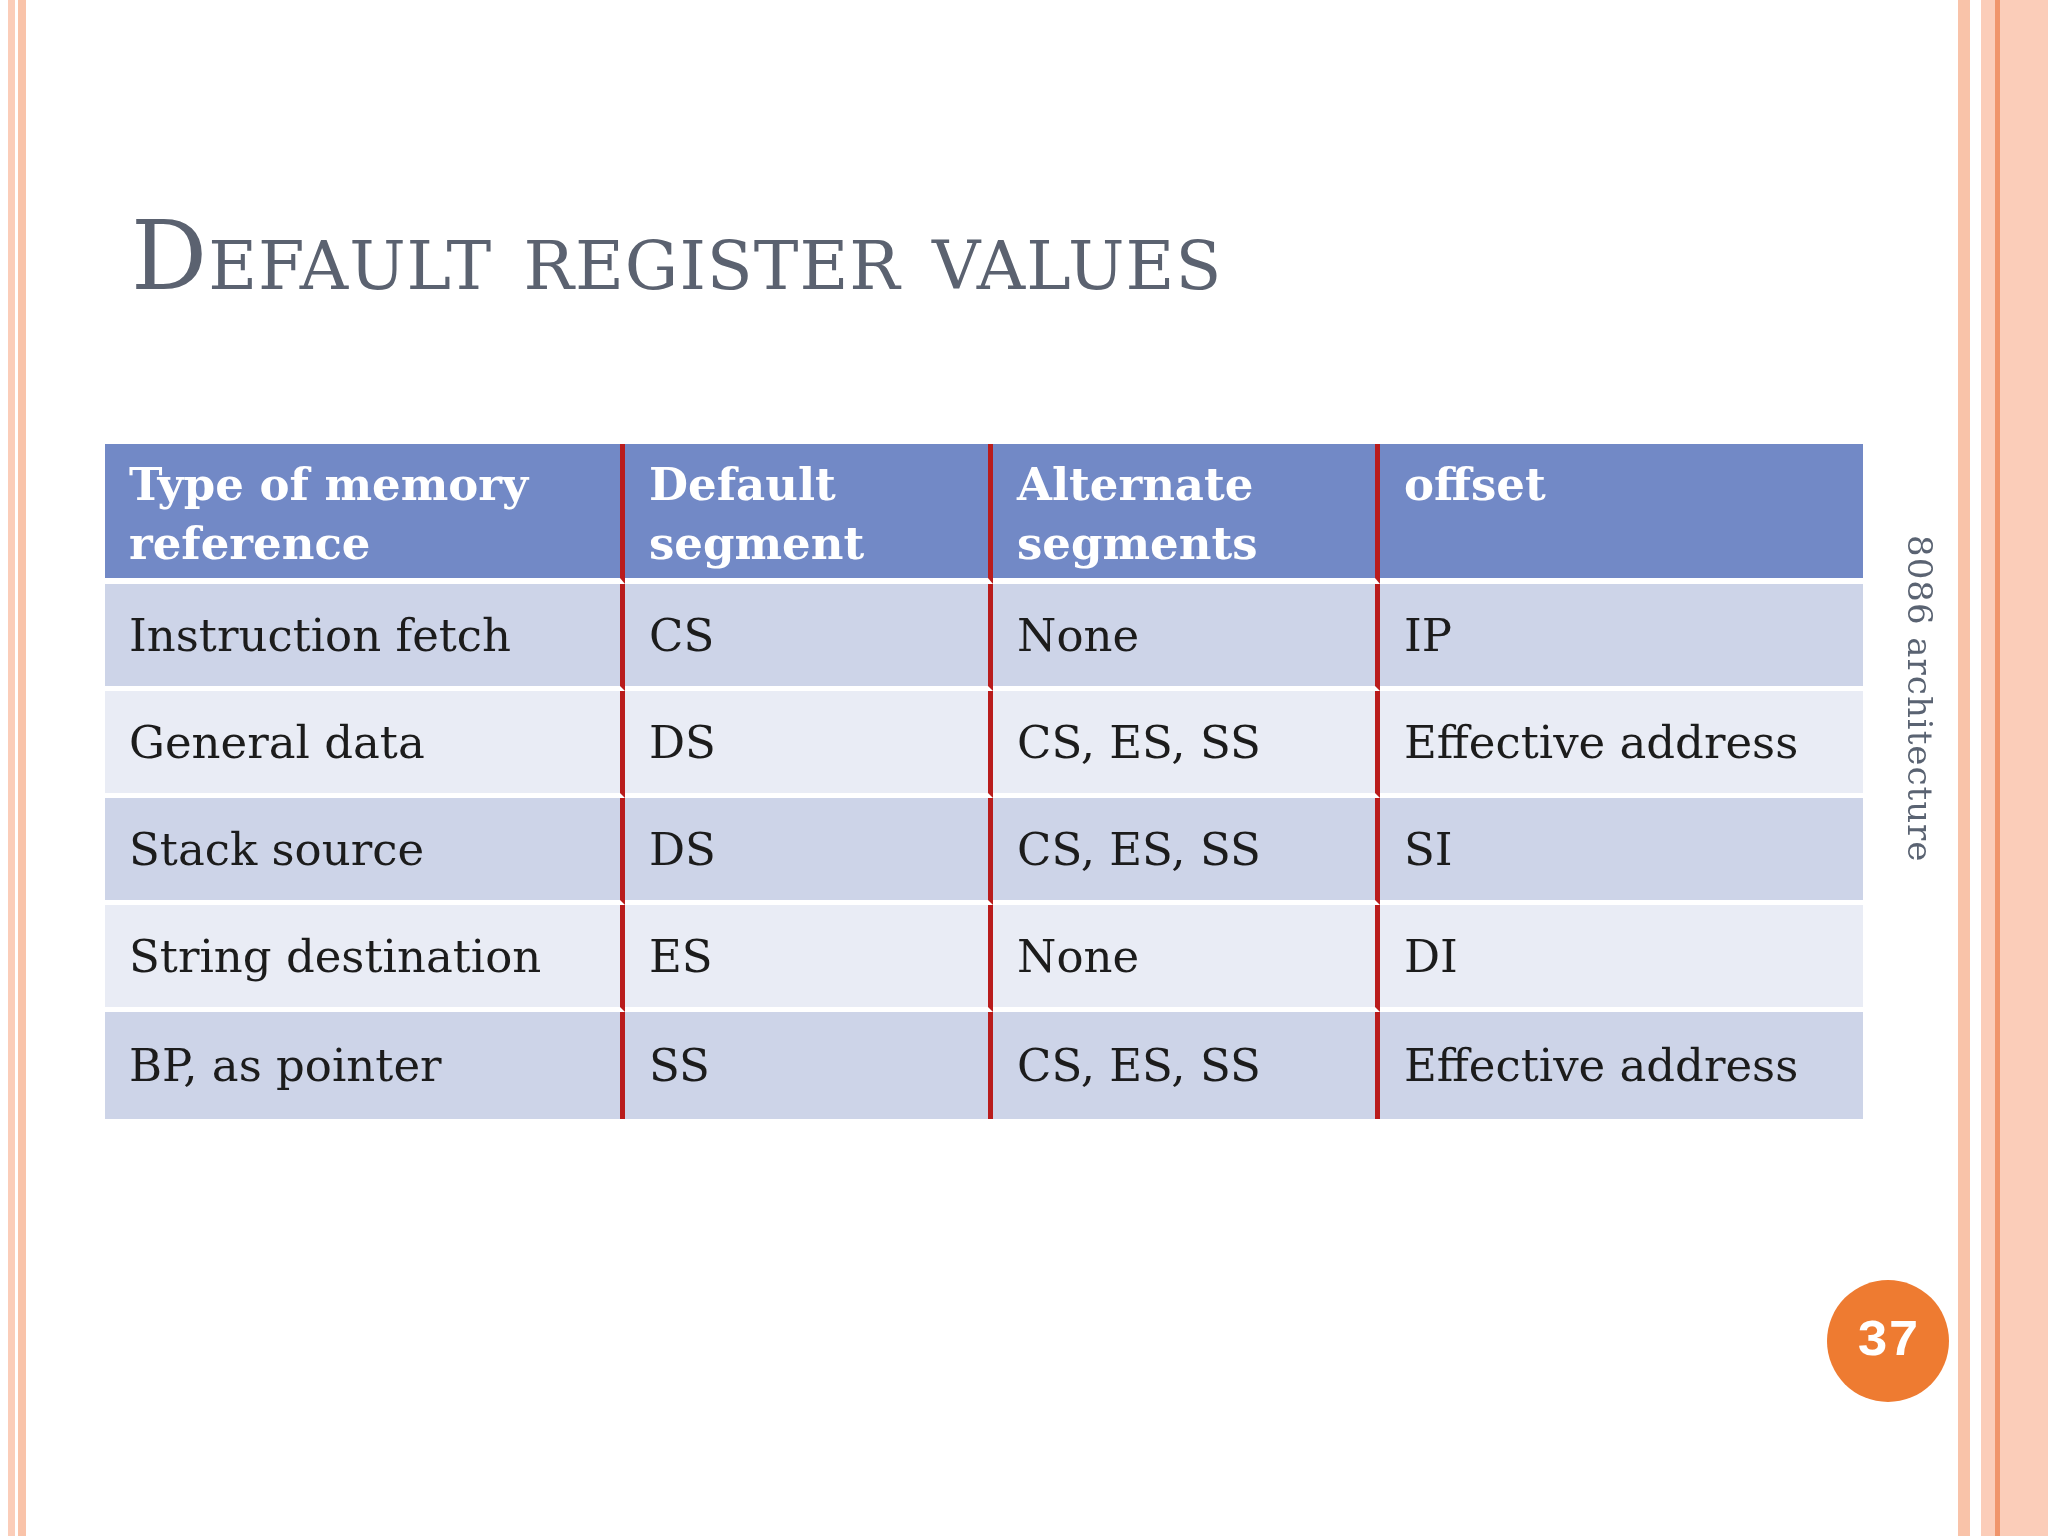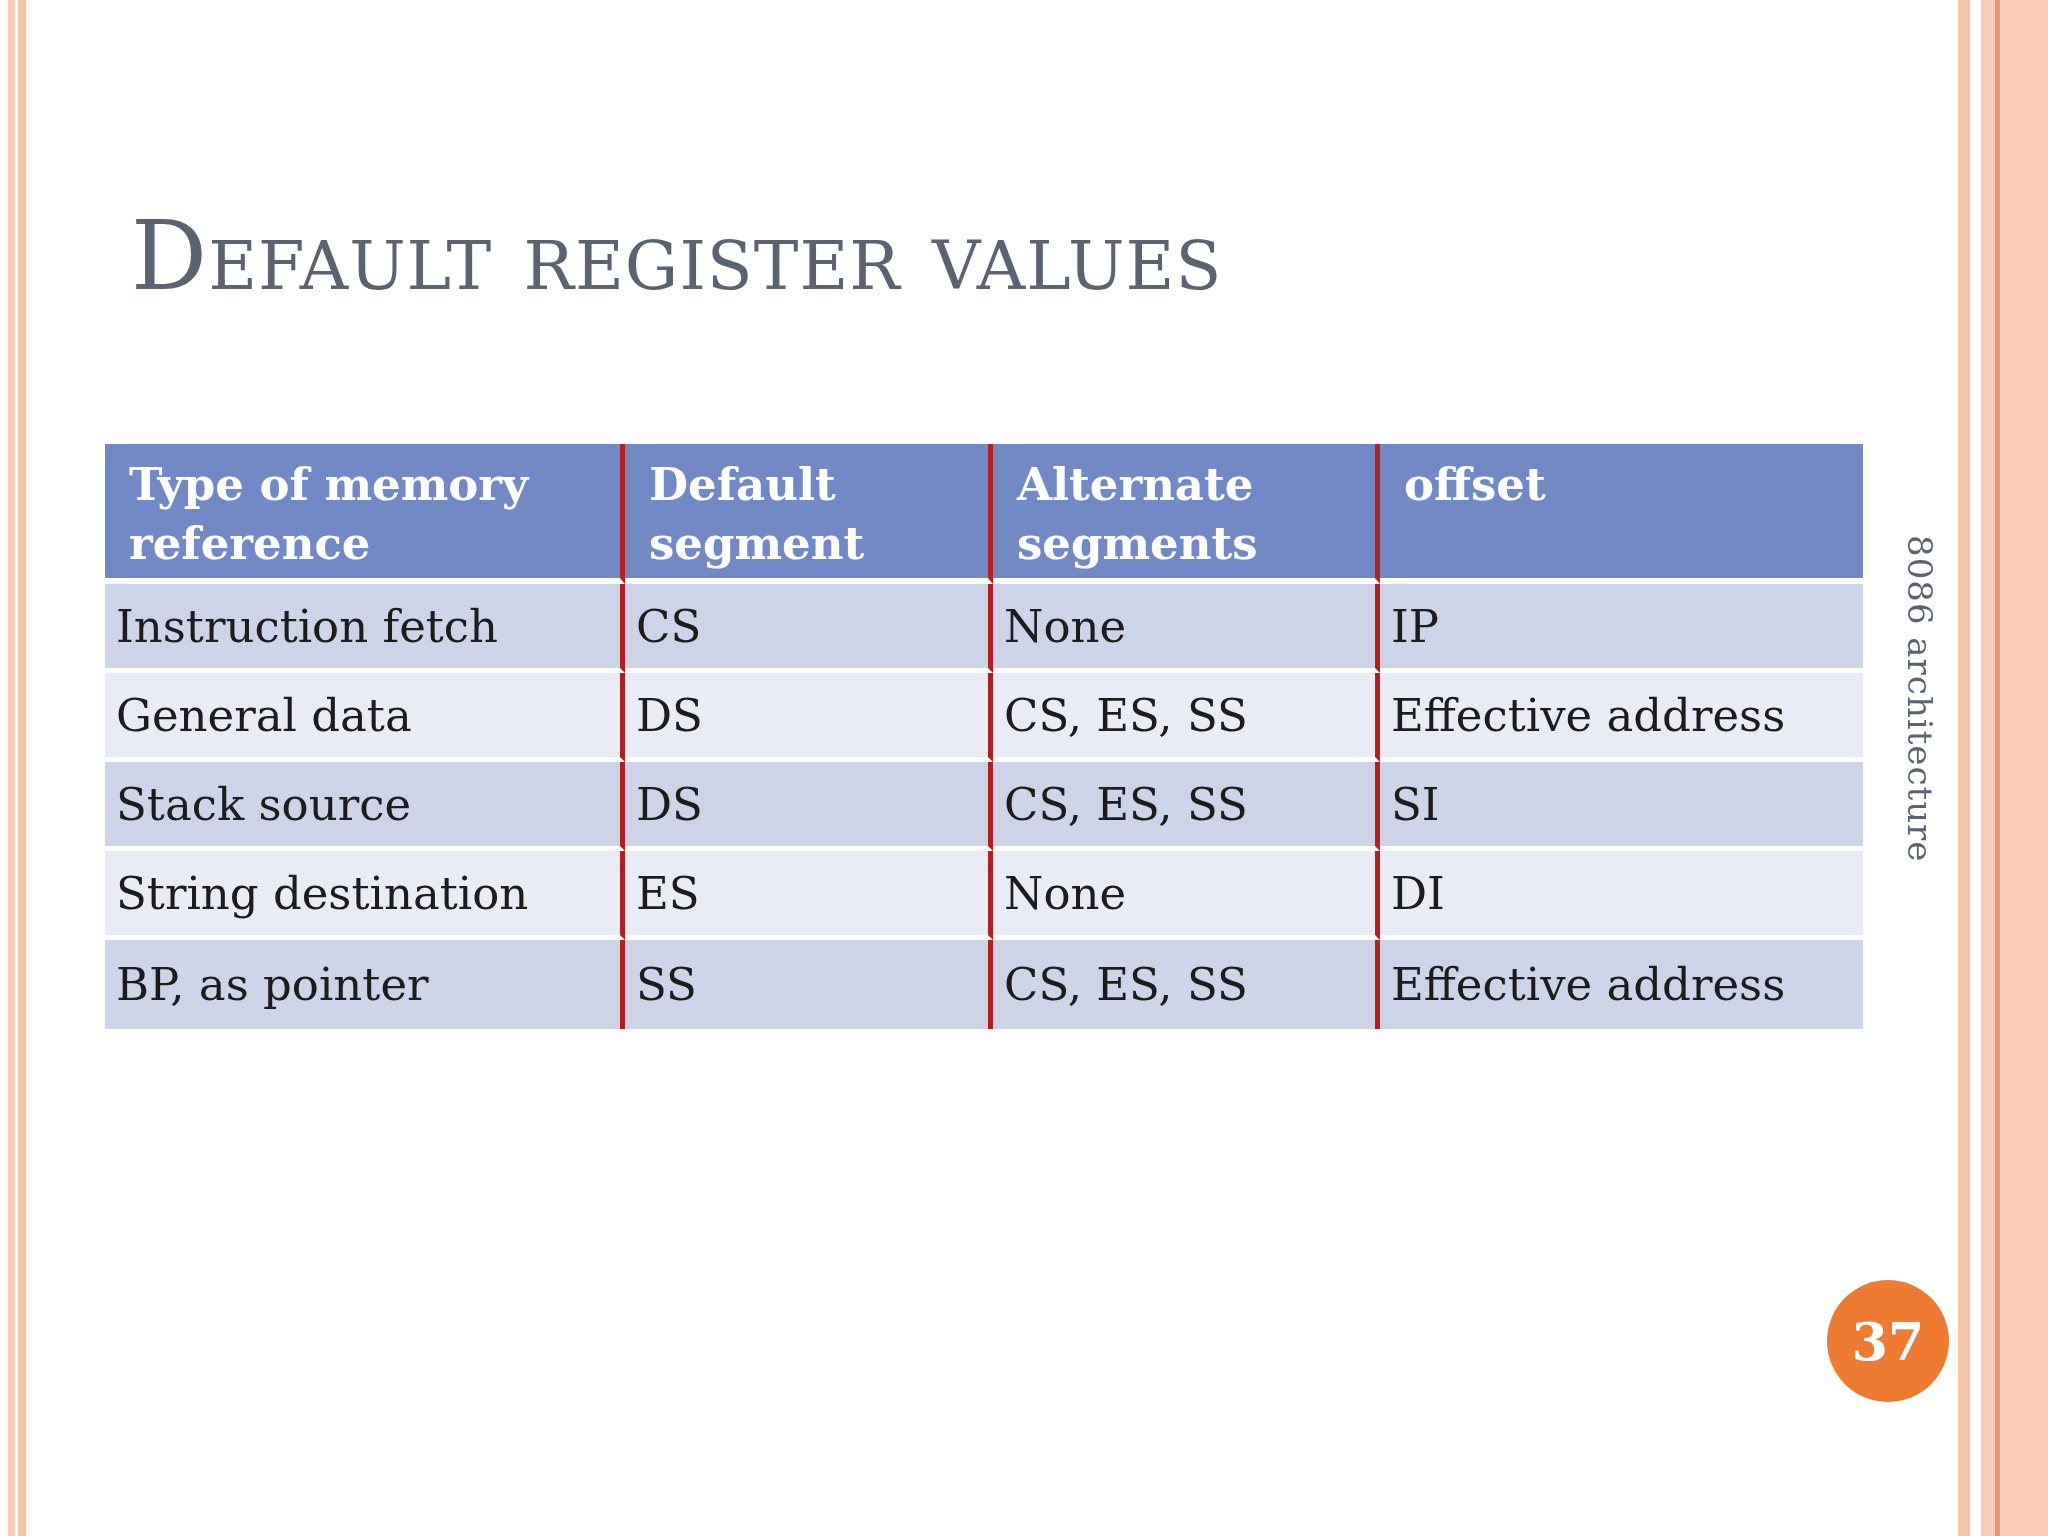--- a/index.html
+++ b/index.html
@@ -63,43 +63,43 @@
     height:140px;
     background:var(--header-bg);
     color:var(--header-text);
     font-weight:bold;
     vertical-align:top;
     padding:12px 10px 0 24px;
     line-height:1.3;
     border-bottom:6px solid #ffffff;
   }
   table.reg td{
-    height:89px;
+    height:107px;
     vertical-align:middle;
-    padding:0 10px 0 11px;
+    padding:0 10px 0 24px;
     border-bottom:5px solid #ffffff;
   }
   table.reg tbody tr:last-child td{border-bottom:none;}
   table.reg tbody tr:nth-child(odd) td{background:var(--row-odd);}
   table.reg tbody tr:nth-child(even) td{background:var(--row-even);}
   
   .side-label{
     position:absolute;left:1900px;top:535px;
     writing-mode:vertical-rl;
     font-size:34px;
     color:var(--side-text);
     letter-spacing:1px;
     white-space:nowrap;
   }
   
   .page-badge{
     position:absolute;left:1827px;top:1280px;
     width:122px;height:122px;border-radius:50%;
     background:var(--accent-circle);
-    display:flex;align-items:center;justify-content:center;
+    display:flex;align-items:center;justify-content:center;font-family:Liberation Mono, monospace;
   }
   .page-badge span{
     color:#ffffff;font-size:52px;font-weight:bold;
   }
 </style>
 </head>
 <body>
 
 <div class="slide">
 

